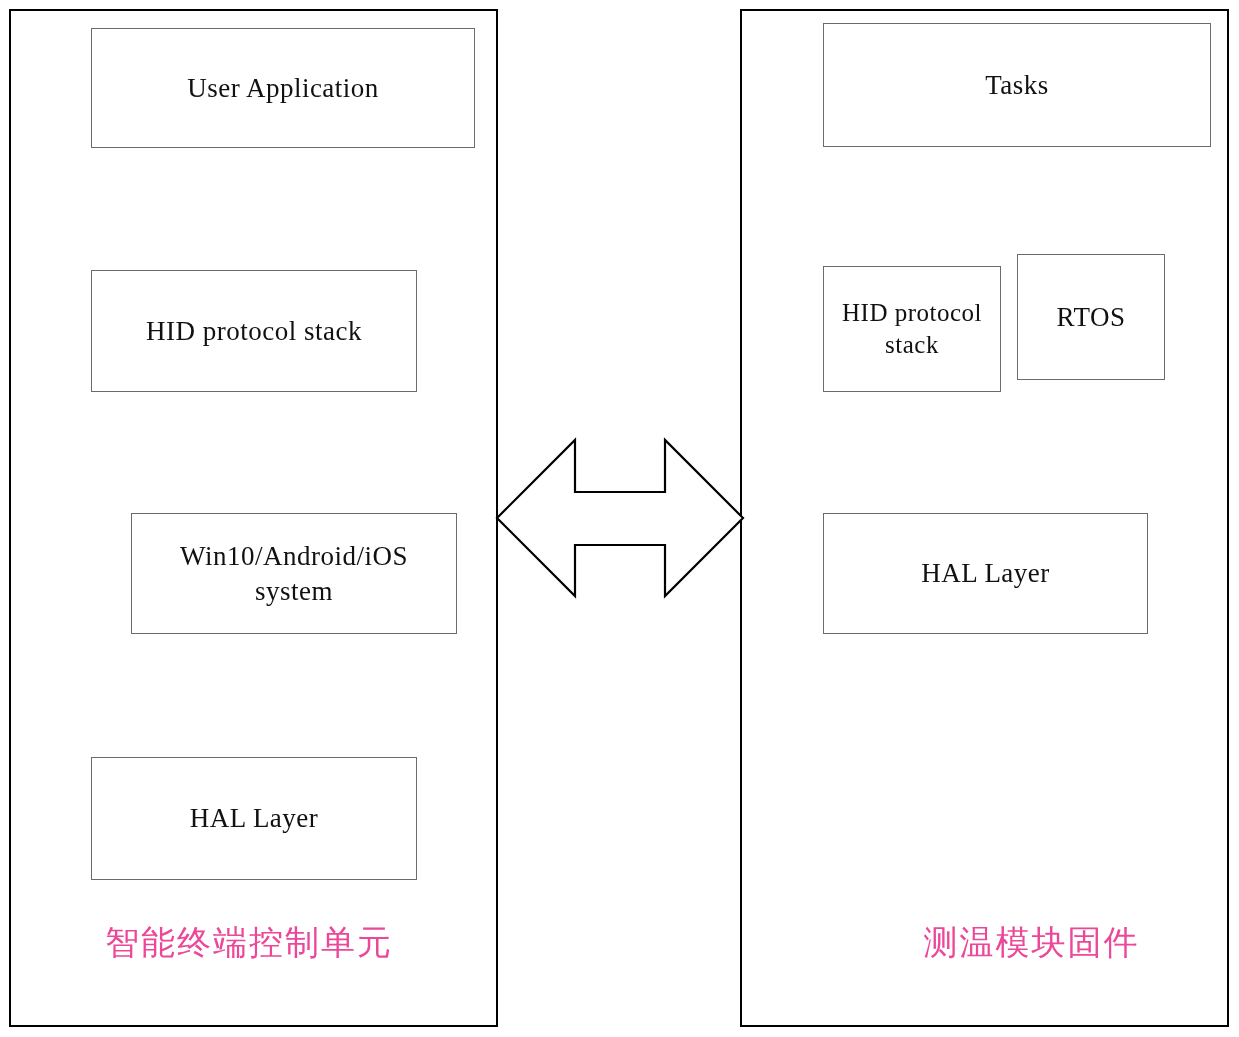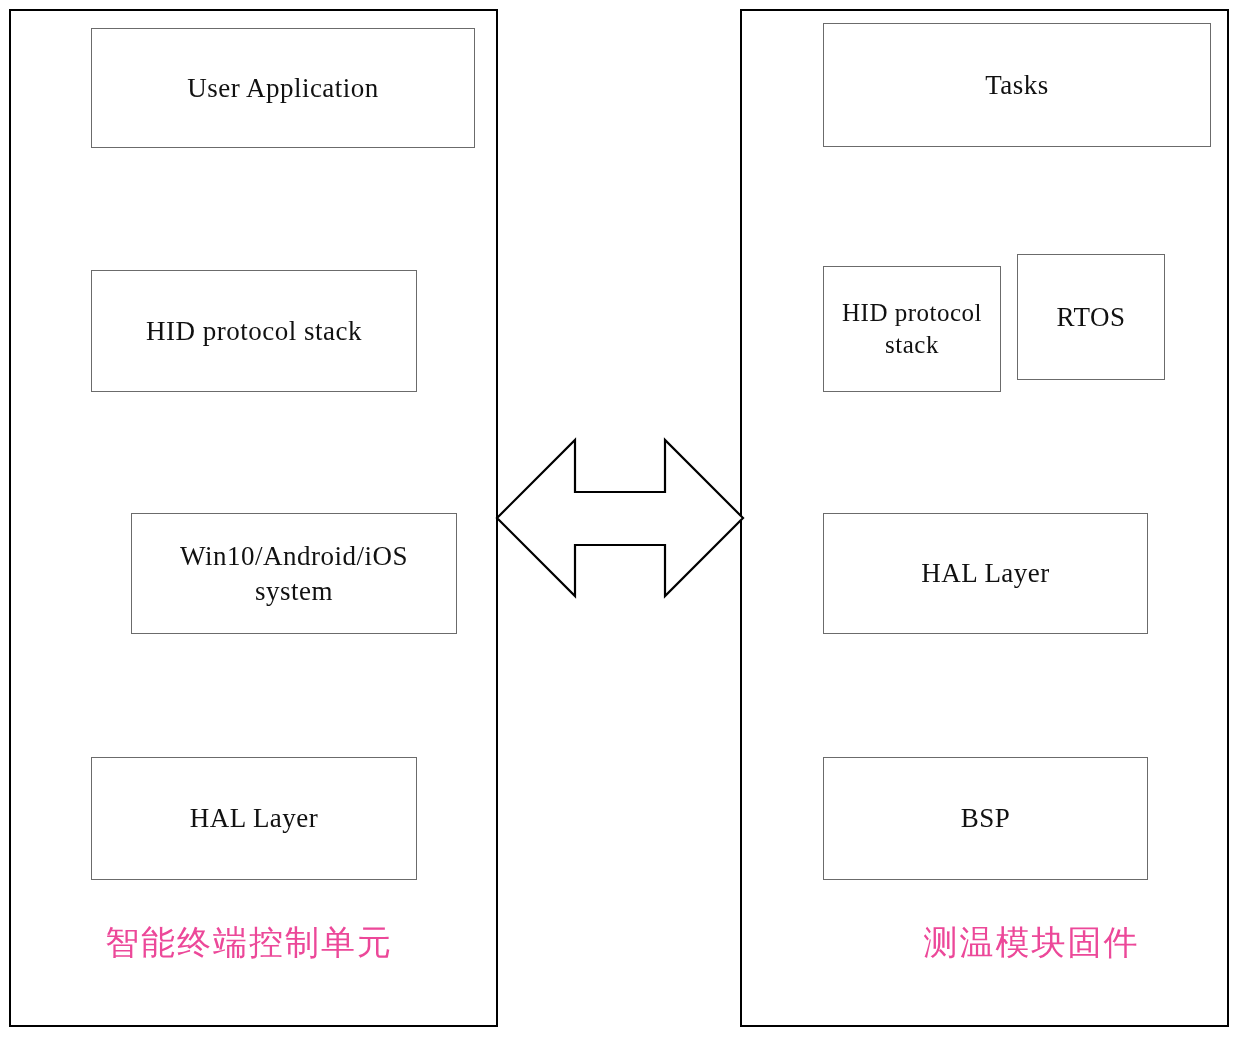--- a/index.html
+++ b/index.html
@@ -98,21 +98,20 @@
   <div class="panel" id="panel-right"></div>
 
   <div class="layer-box" id="box-tasks">Tasks</div>
 
   <div class="layer-box" id="box-hid-right">HID protocol stack</div>
 
   <div class="layer-box" id="box-rtos">RTOS</div>
 
   <div class="layer-box" id="box-hal-right">HAL Layer</div>
 
-  <div class="layer-box" id="box-bsp">BSP</div>
 
   <div class="unit-caption" id="caption-right">测温模块固件</div>
 
   <svg id="arrow-bidirectional" viewBox="0 0 256 175">
     <polygon points="5,86 83,8 83,60 173,60 173,8 251,86 173,164 173,113 83,113 83,164" fill="#ffffff" stroke="#000000" stroke-width="2.2" stroke-linejoin="miter"></polygon>
   </svg>
 
 </div>
 
 </body></html>

